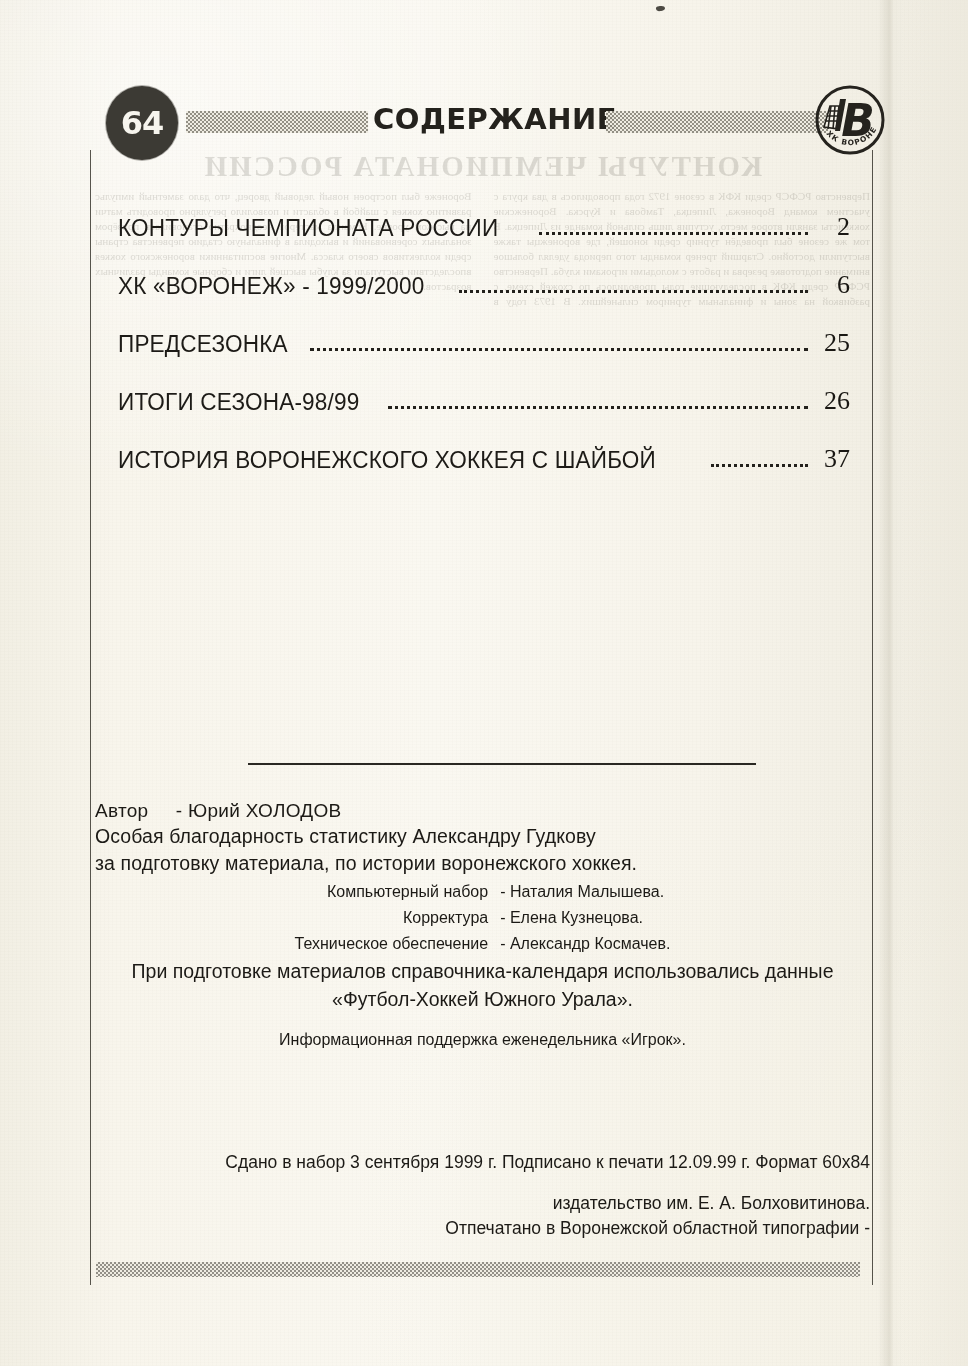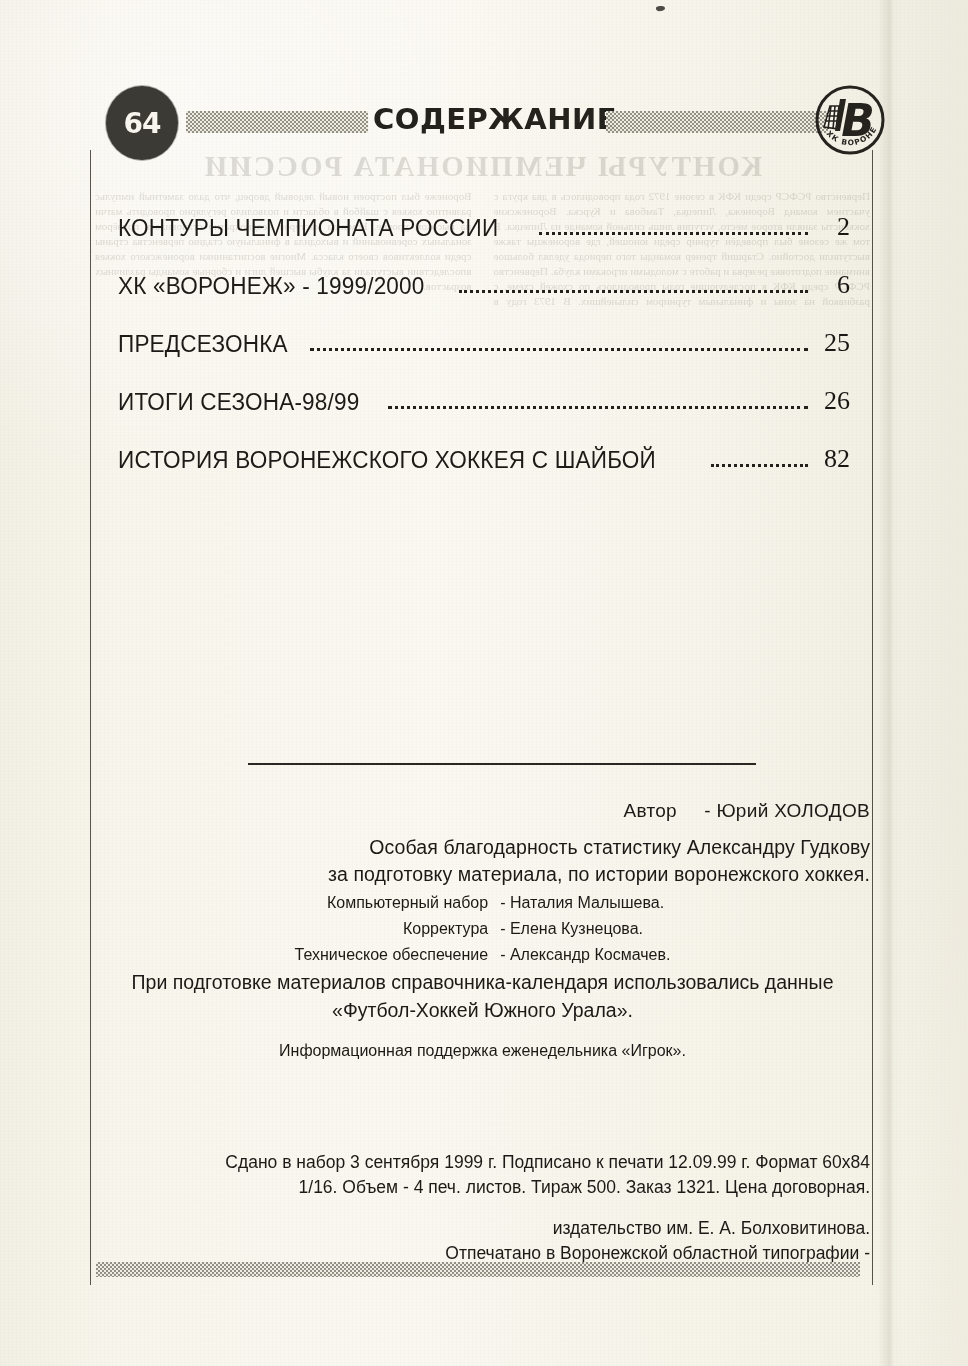--- a/index.html
+++ b/index.html
@@ -100,21 +100,21 @@
     width: 820px; height: 86px;
   }
   #pagenum-badge {
     position: absolute;
     left: 16px; top: 2px;
     width: 72px; height: 74px;
     border-radius: 50%;
     background: #3c3a34;
     color: #f7f5ee;
     font-weight: bold;
-    font-size: 28px;
+    font-size: 32px;
     letter-spacing: -1px;
     display: flex;
     align-items: center;
     justify-content: center;
     font-family: "DejaVu Sans", sans-serif;
     box-shadow: 0 0 0 1px rgba(40,38,32,.35);
   }
   .hatch-bar {
     position: absolute;
     top: 27px;
@@ -196,28 +196,28 @@
     width: 508px; height: 2px;
     background: #2a2823;
   }
   #credits {
     position: absolute;
     left: 95px; top: 800px;
     width: 775px;
     color: #1c1a16;
     font-family: "Liberation Sans", sans-serif;
   }
-  .cr-center { text-align: right; }
+  .cr-center { text-align: left; }
   #author-line {
     font-size: 19px;
     letter-spacing: .3px;
   }
   #author-line .sep { display: inline-block; width: 16px; }
   #thanks {
-    margin-top: 12px;
+    margin-top: 1px;
     font-size: 19.5px;
     line-height: 27px;
     letter-spacing: .1px;
   }
   #staff-table {
     margin: 2px auto 0 auto;
     border-collapse: collapse;
     font-size: 16px;
     line-height: 26px;
   }
@@ -363,21 +363,21 @@
         <span class="toc-label">ИТОГИ СЕЗОНА-98/99</span>
         <span class="toc-leader"></span>
         <span class="toc-page">26</span>
       </div>
     </div>
 
     <div class="toc-entry">
       <div class="toc-line">
         <span class="toc-label">ИСТОРИЯ ВОРОНЕЖСКОГО ХОККЕЯ С ШАЙБОЙ</span>
         <span class="toc-leader"></span>
-        <span class="toc-page">82</span>
+        <span class="toc-page">37</span>
       </div>
     </div>
 
   </div>
 
   <div id="rule-credits"></div>
 
   <div id="credits">
 
     <div id="author-line" class="cr-center">
@@ -413,21 +413,20 @@
       <div>При подготовке материалов справочника-календаря использовались данные</div>
       <div>«Футбол-Хоккей Южного Урала».</div>
     </div>
 
     <div id="infosupport">Информационная поддержка еженедельника «Игрок».</div>
 
   </div>
 
   <div id="colophon">
     <div>Сдано в набор 3 сентября 1999 г. Подписано к печати 12.09.99 г. Формат 60х84</div>
-    <div>1/16. Объем - 4 печ. листов. Тираж 500. Заказ 1321. Цена договорная.</div>
     <div id="printed">
       <div>издательство им. Е. А. Болховитинова.</div>
       <div>Отпечатано в Воронежской областной типографии -</div>
     </div>
   </div>
 
   <div id="bottom-bar"></div>
 
 </div>
 

